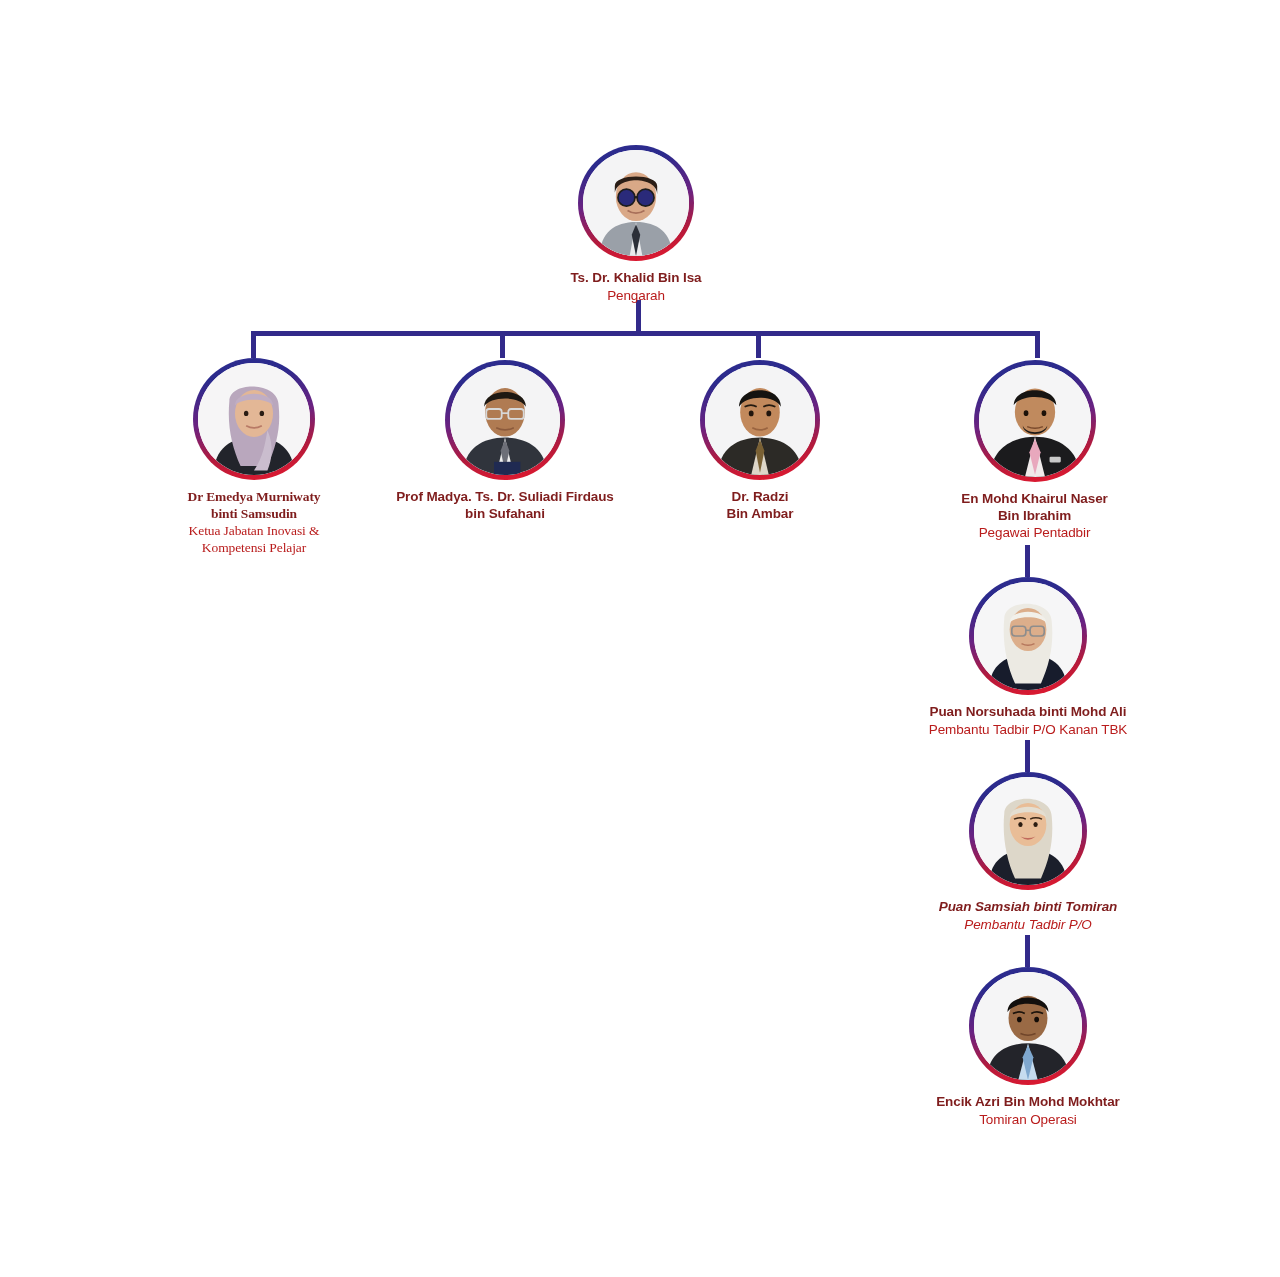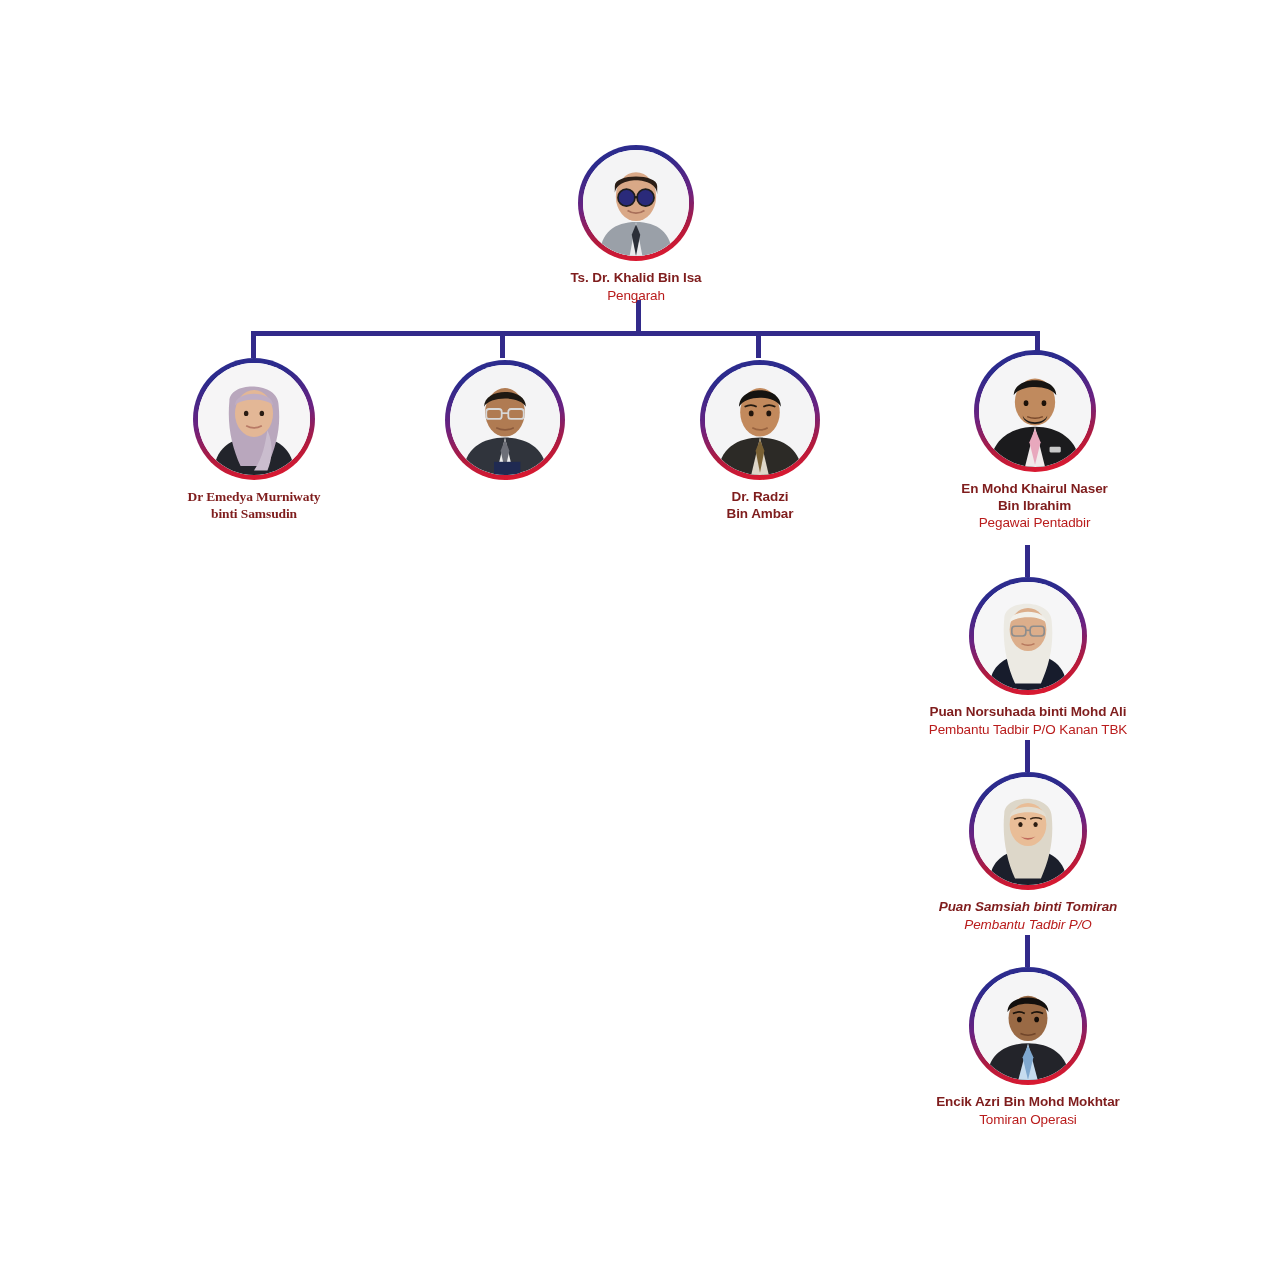--- a/index.html
+++ b/index.html
@@ -137,20 +137,22 @@
           <path d="M62 60 C68 74 66 86 62 96 L50 96 C58 84 60 72 62 60 Z" fill="#cabdce"></path>
           <ellipse cx="43" cy="45" rx="2" ry="2.4" fill="#2a1d14"></ellipse>
           <ellipse cx="57" cy="45" rx="2" ry="2.4" fill="#2a1d14"></ellipse>
           <path d="M43 56 Q50 60 57 56" stroke="#b87a66" stroke-width="1.5" fill="none"></path>
         </svg>
       </div>
     </div>
     <div class="caption">
       <div class="nm">Dr Emedya Murniwaty
 binti Samsudin</div>
+      <div class="rl">Ketua Jabatan Inovasi &amp;
+Kompetensi Pelajar</div>
     </div>
   </div>
 
   <div class="node" style="left:380px; top:360px; width:250px;">
     <div class="avatar-wrap" style="width:120px; height:120px;">
       <div class="avatar-inner">
         <svg class="photo" viewBox="0 0 100 100" preserveAspectRatio="xMidYMid slice">
           <rect x="0" y="0" width="100" height="100" fill="#f4f4f5"></rect>
           <path d="M12 100 C12 76 30 66 50 66 C70 66 88 76 88 100 Z" fill="#30343c"></path>
           <path d="M50 66 L42 100 L58 100 Z" fill="#efefef"></path>
@@ -159,20 +161,22 @@
           <path d="M31 38 C31 20 69 20 69 38 C64 28 36 28 31 38 Z" fill="#1e1812"></path>
           <rect x="33" y="40" width="14" height="9" rx="2.5" fill="none" stroke="#d8d8d8" stroke-width="1.6"></rect>
           <rect x="53" y="40" width="14" height="9" rx="2.5" fill="none" stroke="#d8d8d8" stroke-width="1.6"></rect>
           <rect x="47" y="43" width="6" height="1.6" fill="#d8d8d8"></rect>
           <path d="M42 57 Q50 61 58 57" stroke="#8c5a3c" stroke-width="1.5" fill="none"></path>
           <rect x="40" y="88" width="24" height="12" fill="#1f2a52"></rect>
         </svg>
       </div>
     </div>
     <div class="caption">
+      <div class="nm">Prof Madya. Ts. Dr. Suliadi Firdaus
+bin Sufahani</div>
     </div>
   </div>
 
   <div class="node" style="left:640px; top:360px; width:240px;">
     <div class="avatar-wrap" style="width:120px; height:120px;">
       <div class="avatar-inner">
         <svg class="photo" viewBox="0 0 100 100" preserveAspectRatio="xMidYMid slice">
           <rect x="0" y="0" width="100" height="100" fill="#f4f4f5"></rect>
           <path d="M12 100 C12 76 30 66 50 66 C70 66 88 76 88 100 Z" fill="#2c2a26"></path>
           <path d="M50 66 L42 100 L58 100 Z" fill="#ddd6c8"></path>
@@ -186,21 +190,21 @@
           <path d="M43 57 Q50 61 57 57" stroke="#9a6440" stroke-width="1.5" fill="none"></path>
         </svg>
       </div>
     </div>
     <div class="caption">
       <div class="nm">Dr. Radzi
 Bin Ambar</div>
     </div>
   </div>
 
-  <div class="node" style="left:917px; top:350px; width:235px;">
+  <div class="node" style="left:917px; top:360px; width:235px;">
     <div class="avatar-wrap" style="width:122px; height:122px;">
       <div class="avatar-inner">
         <svg class="photo" viewBox="0 0 100 100" preserveAspectRatio="xMidYMid slice">
           <rect x="0" y="0" width="100" height="100" fill="#f5f5f6"></rect>
           <path d="M10 100 C10 75 30 64 50 64 C70 64 90 75 90 100 Z" fill="#1b1b1d"></path>
           <path d="M50 64 L41 100 L59 100 Z" fill="#f0eaea"></path>
           <path d="M50 66 L45 78 L50 98 L55 78 Z" fill="#e8a8bd"></path>
           <ellipse cx="50" cy="42" rx="18" ry="21" fill="#c08a5e"></ellipse>
           <path d="M31 36 C31 18 69 18 69 36 C63 26 37 26 31 36 Z" fill="#171513"></path>
           <path d="M39 54 C42 62 58 62 61 54 C60 64 40 64 39 54 Z" fill="#1d1a17"></path>

